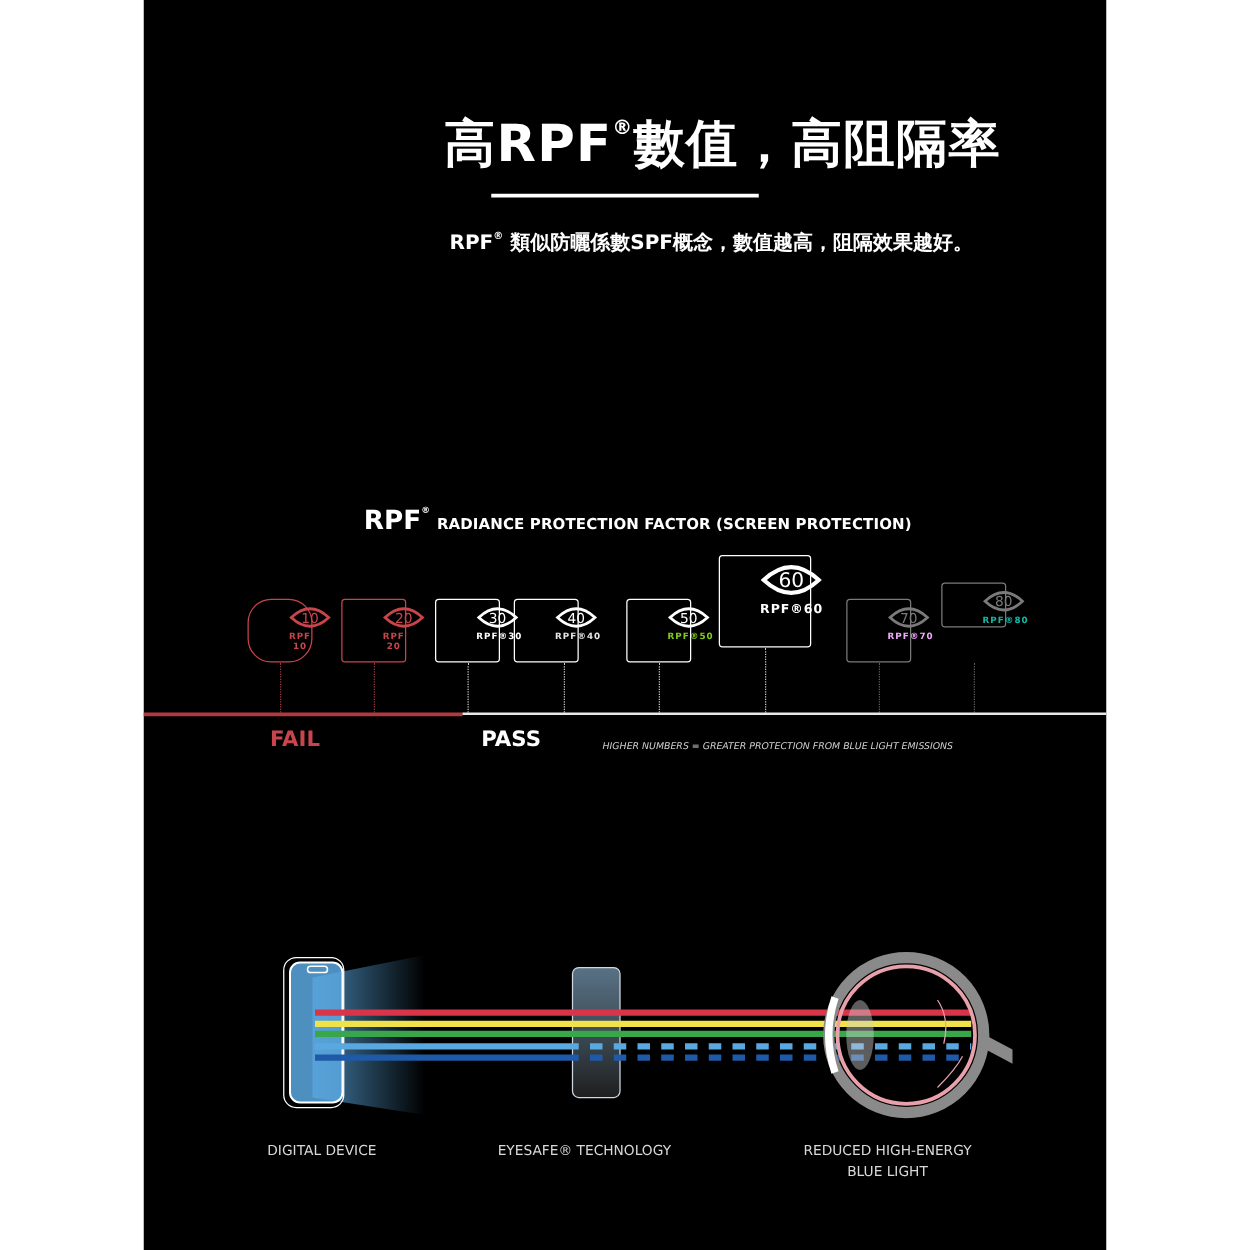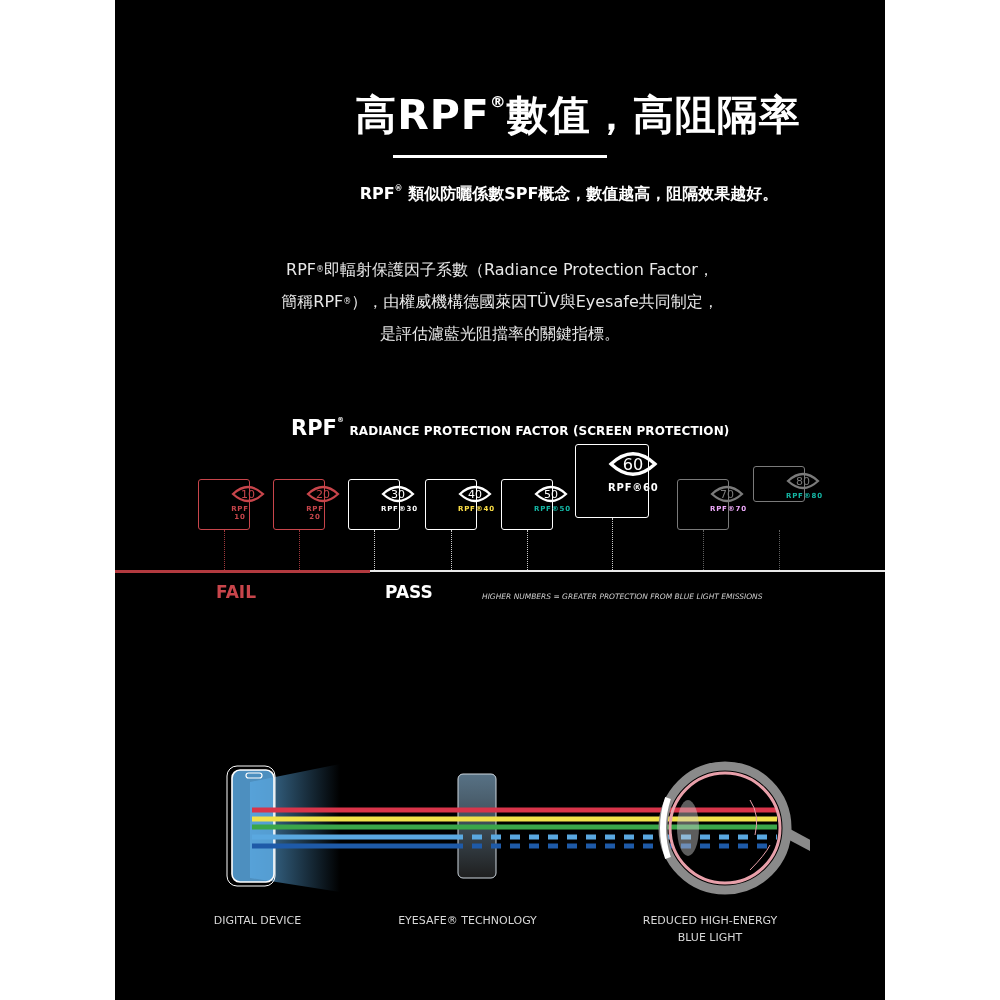--- a/index.html
+++ b/index.html
@@ -6,21 +6,21 @@
   body { width:1000px; height:1000px; background:#ffffff; position:relative; overflow:hidden;
          font-family:"DejaVu Sans","Liberation Sans",sans-serif; }
   .panel { position:absolute; left:115px; top:0; width:770px; height:1000px; background:#000; }
   .abs { position:absolute; }
   .title { left:0; width:926px; top:88px; text-align:center; color:#fff; font-size:41px; font-weight:bold; letter-spacing:1px; }
   .title sup { font-size:16px; vertical-align:top; position:relative; top:4px; }
   .title-rule { left:278px; top:155px; width:214px; height:3px; background:#fff; }
   .subtitle { left:0; width:908px; top:184px; text-align:center; color:#fff; font-size:16px; font-weight:bold; }
   .subtitle sup, .desc sup { font-size:8px; vertical-align:top; }
   .desc { left:0; width:770px; top:254px; text-align:center; color:#e8e8e8; font-size:16px; line-height:32px; }
-  .rpf-heading { left:176px; top:404px; color:#fff; font-weight:bold;margin-top:12px; }
+  .rpf-heading { left:176px; top:404px; color:#fff; font-weight:bold; }
   .rpf-heading .big { font-size:21px; }
   .rpf-heading sup { font-size:7px; vertical-align:top; }
   .rpf-heading .small { font-size:12px; letter-spacing:0.1px; }
   .badge { position:absolute; border:1.5px solid; border-radius:3px; box-sizing:border-box; text-align:center;padding-left:32px; }
   .badge .eye { display:block; margin:4px auto 0; }
   .badge .lbl { display:block; font-size:7px; font-weight:bold; letter-spacing:0.8px; margin-top:1px; }
   .badge.big .lbl { font-size:10px; margin-top:3px; }
   .stem { position:absolute; width:0; border-left:1px dotted; }
   .axis-fail { left:0; top:570px; width:255px; height:3px; background:#b23a3f; }
   .axis-pass { left:255px; top:570px; width:515px; height:2px; background:#e8e8e8; }
@@ -32,30 +32,25 @@
 </head>
 <body>
 
 <div class="panel">
 
   <div class="abs title"><span>高RPF</span><sup>®</sup><span>數值，高阻隔率</span></div>
   <div class="abs title-rule"></div>
 
   <div class="abs subtitle"><span>RPF</span><sup>®</sup><span> 類似防曬係數SPF概念，數值越高，阻隔效果越好。</span></div>
 
-  <div class="abs desc">
-    <div><span>RPF</span><sup>®</sup><span>即輻射保護因子系數（Radiance Protection Factor，</span></div>
-    <div><span>簡稱RPF</span><sup>®</sup><span>），由權威機構德國萊因TÜV與Eyesafe共同制定，</span></div>
-    <div>是評估濾藍光阻擋率的關鍵指標。</div>
-  </div>
 
   <div class="abs rpf-heading"><span class="big">RPF</span><sup>®</sup> <span class="small">RADIANCE PROTECTION FACTOR (SCREEN PROTECTION)</span></div>
 
   <div id="badges">
-      <div class="badge" style="left: 83px; top: 479px; width: 52px; height: 51px; border-color: rgb(200, 69, 75); color: rgb(200, 69, 75);">
+      <div class="badge" style="left: 83px; top: 479px; width: 52px; height: 51px; border-color: rgb(200, 69, 75); color: rgb(200, 69, 75); border-radius: 19px;">
         <svg class="eye" width="34" height="20" viewBox="0 0 34 20">
         <path d="M2 10 Q17 -4 32 10 Q17 24 2 10Z" fill="none" stroke="#c8454b" stroke-width="2.2"></path>
         <text x="17" y="14" text-anchor="middle" font-size="11" font-family="DejaVu Sans, sans-serif" fill="#c8454b">10</text>
       </svg>
         <span class="lbl">RPF 10</span>
       </div>
       <div class="stem" style="left: 109px; top: 530px; height: 40px; border-color: rgb(200, 69, 75); opacity: 0.8;"></div>
       <div class="badge" style="left: 158px; top: 479px; width: 52px; height: 51px; border-color: rgb(200, 69, 75); color: rgb(200, 69, 75);">
         <svg class="eye" width="34" height="20" viewBox="0 0 34 20">
         <path d="M2 10 Q17 -4 32 10 Q17 24 2 10Z" fill="none" stroke="#c8454b" stroke-width="2.2"></path>
@@ -65,29 +60,29 @@
       </div>
       <div class="stem" style="left: 184px; top: 530px; height: 40px; border-color: rgb(200, 69, 75); opacity: 0.8;"></div>
       <div class="badge" style="left: 233px; top: 479px; width: 52px; height: 51px; border-color: rgb(255, 255, 255); color: rgb(255, 255, 255); text-align: right;">
         <svg class="eye" width="34" height="20" viewBox="0 0 34 20">
         <path d="M2 10 Q17 -4 32 10 Q17 24 2 10Z" fill="none" stroke="#ffffff" stroke-width="2.2"></path>
         <text x="17" y="14" text-anchor="middle" font-size="11" font-family="DejaVu Sans, sans-serif" fill="#ffffff">30</text>
       </svg>
         <span class="lbl">RPF®30</span>
       </div>
       <div class="stem" style="left: 259px; top: 530px; height: 40px; border-color: rgb(255, 255, 255); opacity: 0.8;"></div>
-      <div class="badge" style="left: 310px; top: 479px; width: 52px; height: 51px; border-color: rgb(255, 255, 255); color: #fde047;">
+      <div class="badge" style="left: 296px; top: 479px; width: 52px; height: 51px; border-color: rgb(255, 255, 255); color: #e5e5e5;">
         <svg class="eye" width="34" height="20" viewBox="0 0 34 20">
         <path d="M2 10 Q17 -4 32 10 Q17 24 2 10Z" fill="none" stroke="#ffffff" stroke-width="2.2"></path>
         <text x="17" y="14" text-anchor="middle" font-size="11" font-family="DejaVu Sans, sans-serif" fill="#ffffff">40</text>
       </svg>
         <span class="lbl">RPF®40</span>
       </div>
       <div class="stem" style="left: 336px; top: 530px; height: 40px; border-color: rgb(255, 255, 255); opacity: 0.8;"></div>
-      <div class="badge" style="left: 386px; top: 479px; width: 52px; height: 51px; border-color: rgb(255, 255, 255); color: #14b8a6;">
+      <div class="badge" style="left: 386px; top: 479px; width: 52px; height: 51px; border-color: rgb(255, 255, 255); color: #84cc16;">
         <svg class="eye" width="34" height="20" viewBox="0 0 34 20">
         <path d="M2 10 Q17 -4 32 10 Q17 24 2 10Z" fill="none" stroke="#ffffff" stroke-width="2.2"></path>
         <text x="17" y="14" text-anchor="middle" font-size="11" font-family="DejaVu Sans, sans-serif" fill="#ffffff">50</text>
       </svg>
         <span class="lbl">RPF®50</span>
       </div>
       <div class="stem" style="left: 412px; top: 530px; height: 40px; border-color: rgb(255, 255, 255); opacity: 0.8;"></div>
       <div class="badge big" style="left: 460px; top: 444px; width: 74px; height: 74px; border-color: rgb(255, 255, 255); color: rgb(255, 255, 255);">
         <svg class="eye" width="50" height="30" viewBox="0 0 34 20">
         <path d="M2 10 Q17 -4 32 10 Q17 24 2 10Z" fill="none" stroke="#ffffff" stroke-width="2.2"></path>

